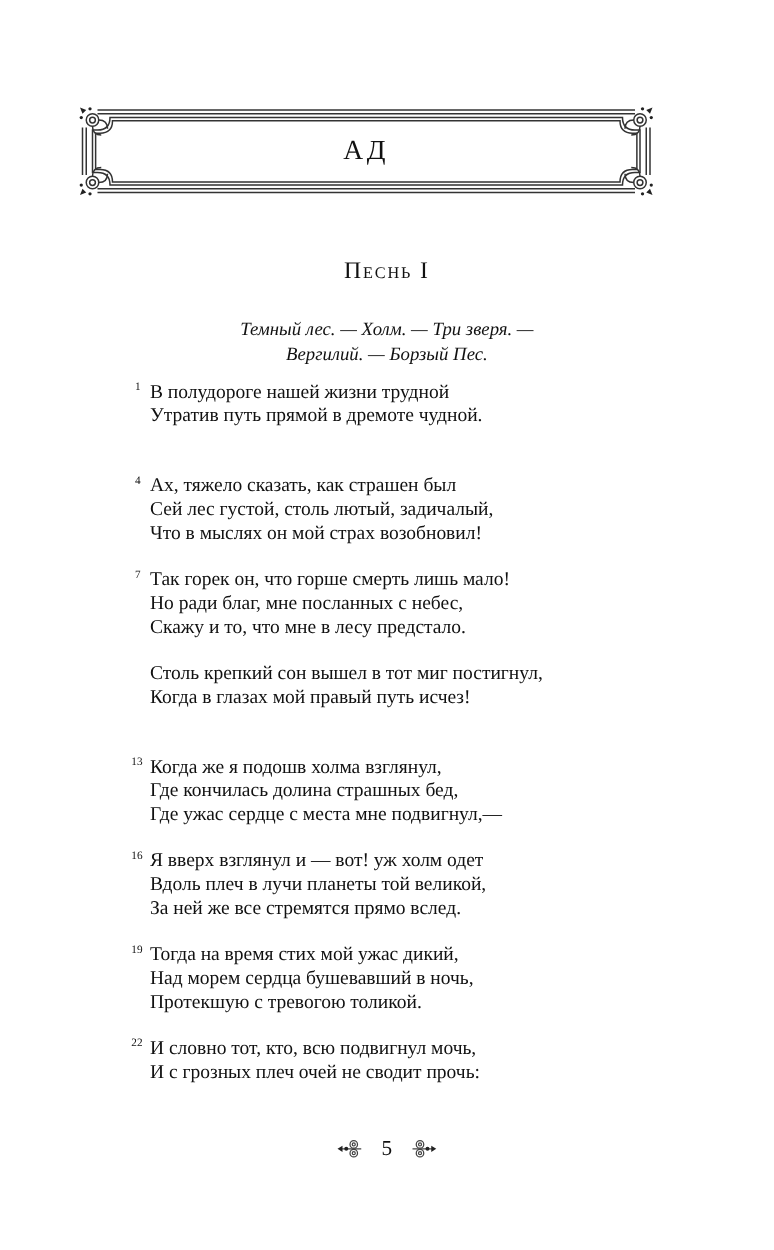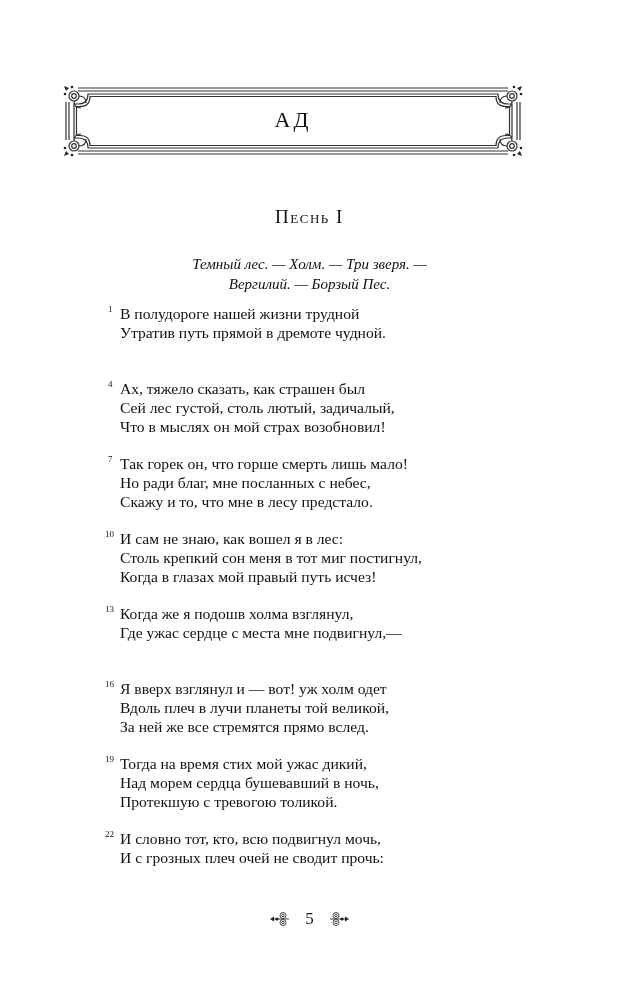--- a/index.html
+++ b/index.html
@@ -208,33 +208,30 @@
     <div class="stanza">
       <div class="line">
         <span class="verse-num">7</span>
         <span>Так горек он, что горше смерть лишь мало!</span>
       </div>
       <div class="line">Но ради благ, мне посланных с небес,</div>
       <div class="line">Скажу и то, что мне в лесу предстало.</div>
     </div>
 
     <div class="stanza">
-      <div class="line">
-        <span class="verse-num two-digit">10</span>
-        <span>И сам не знаю, как вошел я в лес:</span>
-      </div>
-      <div class="line">Столь крепкий сон меня в тот миг постигнул,</div>
+      <div class="line">Столь крепкий сон вышел в тот миг постигнул,</div>
       <div class="line">Когда в глазах мой правый путь исчез!</div>
     </div>
 
     <div class="stanza">
       <div class="line">
         <span class="verse-num two-digit">13</span>
         <span>Когда же я подошв холма взглянул,</span>
       </div>
+      <div class="line">Где кончилась долина страшных бед,</div>
       <div class="line">Где ужас сердце с места мне подвигнул,—</div>
     </div>
 
     <div class="stanza">
       <div class="line">
         <span class="verse-num two-digit">16</span>
         <span>Я вверх взглянул и — вот! уж холм одет</span>
       </div>
       <div class="line">Вдоль плеч в лучи планеты той великой,</div>
       <div class="line">За ней же все стремятся прямо вслед.</div>

